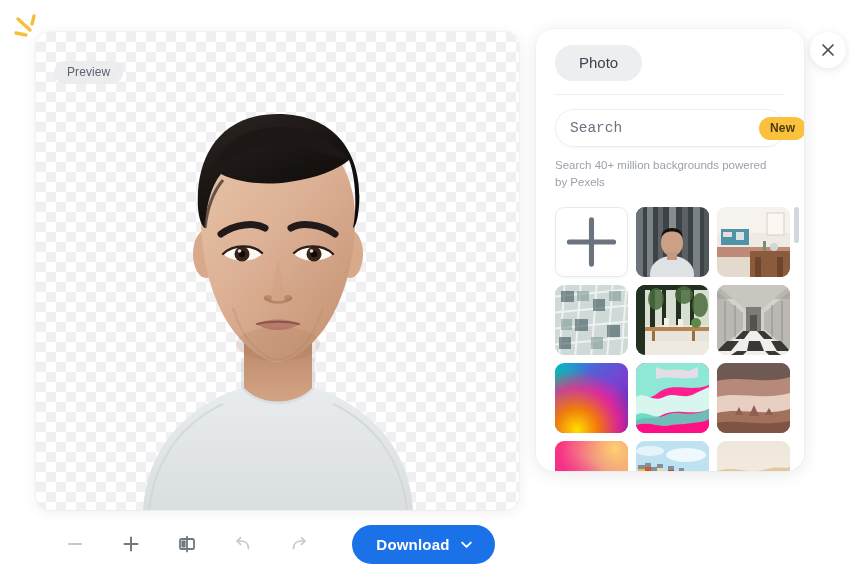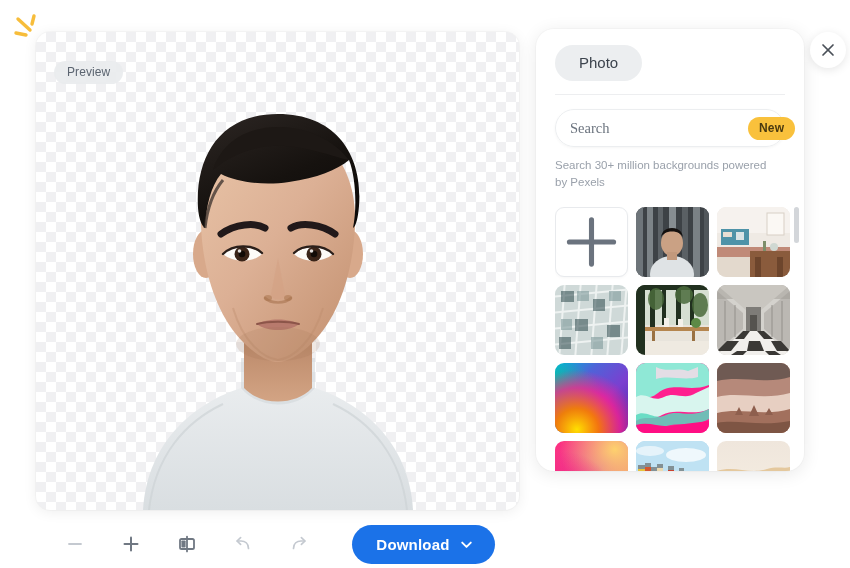--- a/index.html
+++ b/index.html
@@ -171,21 +171,21 @@
     padding: 0 6px 0 14px;
     border: 1px solid #eceef0;
     border-radius: 19px;
     box-shadow: 0 1px 3px rgba(0,0,0,0.045);
     cursor: text;
   }
   .search-input {
     border: none;
     outline: none;
     flex: 1;
-    font-family: Liberation Serif, serif;
+    font-family: Liberation Mono, monospace;
     font-size: 14.5px;
     color: #5b6470;
     background: transparent;
   }
   .search-input::placeholder { color: #6b737e; }
 
   .new-badge {
     background: #f9c13c;
     color: #4a3a10;
     font-size: 12px;
@@ -402,21 +402,21 @@
       <button class="tab active">Photo</button>
     </div>
 
     <div class="divider"></div>
 
     <div class="search-row">
       <input class="search-input" type="text" placeholder="Search" style="">
       <span class="new-badge">New</span>
     </div>
 
-    <div class="search-hint">Search 30+ million backgrounds powered by Pexels</div>
+    <div class="search-hint">Search 40+ million backgrounds powered by Pexels</div>
   </div>
 
   <div class="grid-clip">
     <div class="thumb-grid">
 
       <div class="thumb add">
         <svg width="20" height="20" viewBox="0 0 20 20">
           <line x1="3.5" y1="10" x2="16.5" y2="10" stroke="currentColor" stroke-width="1.5" stroke-linecap="round"></line>
           <line x1="10" y1="3.5" x2="10" y2="16.5" stroke="currentColor" stroke-width="1.5" stroke-linecap="round"></line>
         </svg>

